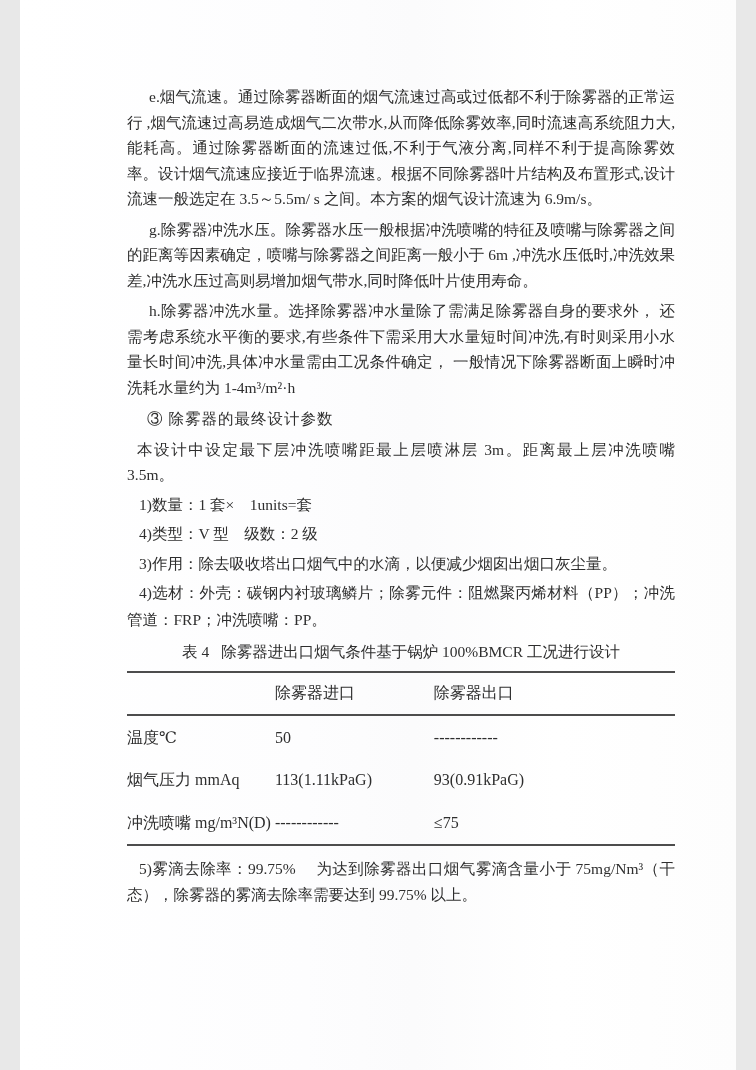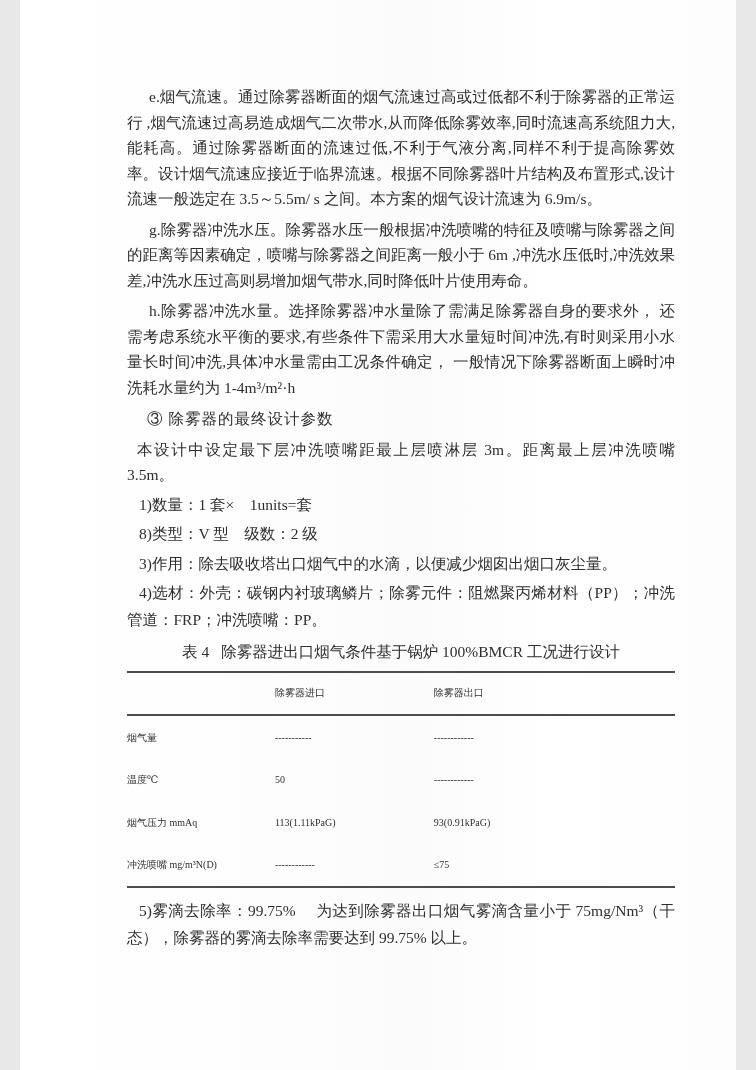--- a/index.html
+++ b/index.html
@@ -48,21 +48,21 @@
   .caption {
     text-align: center;
     margin: 6px 0 6px 0;
   }
   .caption .cap-label { margin-right: 12px; }
   table.data-table {
     width: 100%;
     border-collapse: collapse;
     border-top: 2px solid #4d4d4d;
     border-bottom: 2px solid #4d4d4d;
-    font-size: 10px;
+    font-size: 16px;
     margin-bottom: 10px;
   }
   table.data-table thead tr {
     border-bottom: 2px solid #4d4d4d;
   }
   table.data-table th {
     font-weight: normal;
     text-align: left;
     padding: 7px 0 9px 0;
   }
@@ -83,42 +83,37 @@
   <div class="content">
 
     <p class="para">e.烟气流速。通过除雾器断面的烟气流速过高或过低都不利于除雾器的正常运行 ,烟气流速过高易造成烟气二次带水,从而降低除雾效率,同时流速高系统阻力大,能耗高。通过除雾器断面的流速过低,不利于气液分离,同样不利于提高除雾效率。设计烟气流速应接近于临界流速。根据不同除雾器叶片结构及布置形式,设计流速一般选定在 3.5～5.5m/ s 之间。本方案的烟气设计流速为 6.9m/s。</p>
     <p class="para">g.除雾器冲洗水压。除雾器水压一般根据冲洗喷嘴的特征及喷嘴与除雾器之间的距离等因素确定，喷嘴与除雾器之间距离一般小于 6m ,冲洗水压低时,冲洗效果差,冲洗水压过高则易增加烟气带水,同时降低叶片使用寿命。</p>
     <p class="para">h.除雾器冲洗水量。选择除雾器冲水量除了需满足除雾器自身的要求外， 还需考虑系统水平衡的要求,有些条件下需采用大水量短时间冲洗,有时则采用小水量长时间冲洗,具体冲水量需由工况条件确定， 一般情况下除雾器断面上瞬时冲洗耗水量约为 1-4m³/m²·h</p>
 
     <p class="heading">③ 除雾器的最终设计参数</p>
     <p class="note">本设计中设定最下层冲洗喷嘴距最上层喷淋层 3m。距离最上层冲洗喷嘴 3.5m。</p>
 
     <p class="item">1)数量：1 套×　1units=套</p>
-    <p class="item">8)类型：V 型　级数：2 级</p>
+    <p class="item">4)类型：V 型　级数：2 级</p>
     <p class="item">3)作用：除去吸收塔出口烟气中的水滴，以便减少烟囱出烟口灰尘量。</p>
     <p class="item">4)选材：外壳：碳钢内衬玻璃鳞片；除雾元件：阻燃聚丙烯材料（PP）；冲洗管道：FRP；冲洗喷嘴：PP。</p>
 
     <div class="caption">
       <span class="cap-label">表 4</span><span>除雾器进出口烟气条件基于锅炉 100%BMCR 工况进行设计</span>
     </div>
 
     <table class="data-table">
       <thead>
         <tr>
           <th class="col-label"></th>
           <th class="col-inlet">除雾器进口</th>
           <th class="col-outlet">除雾器出口</th>
         </tr>
       </thead>
       <tbody>
-        <tr>
-          <td>烟气量</td>
-          <td>-----------</td>
-          <td>------------</td>
-        </tr>
         <tr>
           <td>温度℃</td>
           <td>50</td>
           <td>------------</td>
         </tr>
         <tr>
           <td>烟气压力 mmAq</td>
           <td>113(1.11kPaG)</td>
           <td>93(0.91kPaG)</td>
         </tr>

